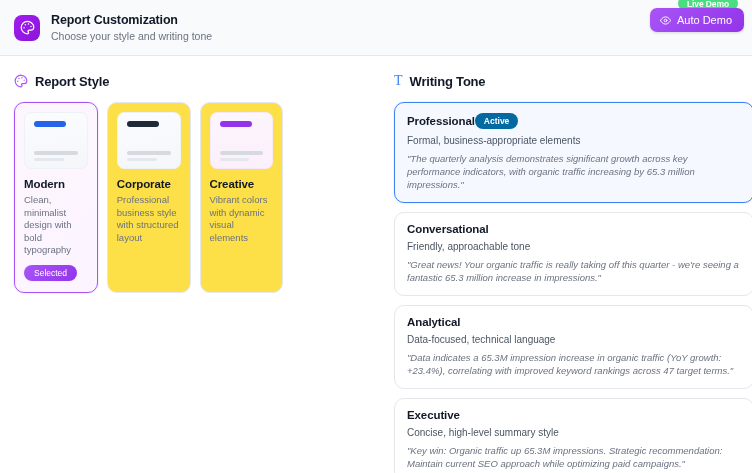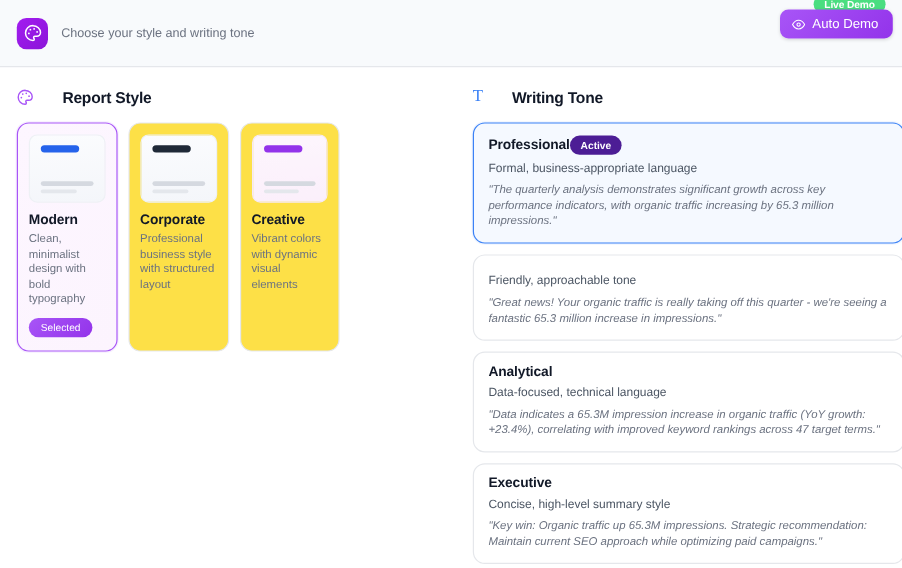--- a/index.html
+++ b/index.html
@@ -69,21 +69,21 @@
   .body-wrap {
     display: flex;
     padding: 16px 14px 0 14px;
     gap: 18px;
     height: calc(473px - 56px);
   }
   .col-left  { width: 362px; flex: 0 0 362px; }
   .col-right { width: 360px; flex: 0 0 360px; }
 
   .section-head {
-    display: flex; align-items: center; gap: 24px;
+    display: flex; align-items: center; gap: 7px;
     margin-bottom: 12px;
     height: 18px;
   }
   .section-title {
     font-size: 13px; font-weight: bold; color: #111827; letter-spacing: -0.2px;
   }
   .tone-t {
     font-size: 14px; color: #3b82f6; font-weight: normal;
     font-family: "Liberation Serif", serif;
     line-height: 14px;
@@ -162,21 +162,21 @@
     background: #f5f9ff;
     box-shadow: 0 0 0 1px rgba(59,130,246,0.08);
   }
   .tone-head {
     display: flex; align-items: center; 
   }
   .tone-name {
     font-size: 11.5px; font-weight: bold; color: #111827; letter-spacing: -0.1px;
   }
   .active-pill {
-    background: #4c1d95;
+    background: #0369a1;
     color: #ffffff;
     font-size: 8.5px;
     font-weight: bold;
     padding: 3px 9px;
     border-radius: 9px;
   }
   .tone-desc {
     font-size: 10px; color: #4b5563; margin-top: 6px;
   }
   .tone-sample {
@@ -191,20 +191,21 @@
   <div class="header-icon">
     <svg width="15" height="15" viewBox="0 0 24 24" fill="none" stroke="#ffffff" stroke-width="2" stroke-linecap="round" stroke-linejoin="round">
       <circle cx="13.5" cy="6.5" r="1.2" fill="#ffffff" stroke="none"></circle>
       <circle cx="17.5" cy="10.5" r="1.2" fill="#ffffff" stroke="none"></circle>
       <circle cx="8.5" cy="7.5" r="1.2" fill="#ffffff" stroke="none"></circle>
       <circle cx="6.5" cy="12.5" r="1.2" fill="#ffffff" stroke="none"></circle>
       <path d="M12 2C6.5 2 2 6.5 2 12s4.5 10 10 10c.9 0 1.7-.8 1.7-1.7 0-.4-.2-.8-.5-1.1-.3-.3-.4-.7-.4-1.1 0-.9.8-1.7 1.7-1.7H17c2.8 0 5-2.2 5-5 0-4.9-4.5-9-10-9z"></path>
     </svg>
   </div>
   <div class="header-text">
+    <div class="header-title">Report Customization</div>
     <div class="header-sub">Choose your style and writing tone</div>
   </div>
   <div class="live-badge">Live Demo</div>
   <button class="auto-demo-btn">
     <span style="display:flex;align-items:center;">
       <svg width="11" height="11" viewBox="0 0 24 24" fill="none" stroke="#ffffff" stroke-width="2" stroke-linecap="round" stroke-linejoin="round">
         <path d="M1 12s4-8 11-8 11 8 11 8-4 8-11 8-11-8-11-8z"></path>
         <circle cx="12" cy="12" r="3"></circle>
       </svg>
     </span>
@@ -271,25 +272,28 @@
       <span class="section-title">Writing Tone</span>
     </div>
 
     <div class="tone-list">
 
       <div class="tone-card active">
         <div class="tone-head">
           <span class="tone-name">Professional</span>
           <span class="active-pill">Active</span>
         </div>
-        <div class="tone-desc">Formal, business-appropriate language</div>
+        <div class="tone-desc">Formal, business-appropriate elements</div>
         <div class="tone-sample">"The quarterly analysis demonstrates significant growth across key performance indicators, with organic traffic increasing by 65.3 million impressions."</div>
       </div>
 
       <div class="tone-card">
+        <div class="tone-head">
+          <span class="tone-name">Conversational</span>
+        </div>
         <div class="tone-desc">Friendly, approachable tone</div>
         <div class="tone-sample">"Great news! Your organic traffic is really taking off this quarter - we're seeing a fantastic 65.3 million increase in impressions."</div>
       </div>
 
       <div class="tone-card">
         <div class="tone-head">
           <span class="tone-name">Analytical</span>
         </div>
         <div class="tone-desc">Data-focused, technical language</div>
         <div class="tone-sample">"Data indicates a 65.3M impression increase in organic traffic (YoY growth: +23.4%), correlating with improved keyword rankings across 47 target terms."</div>

